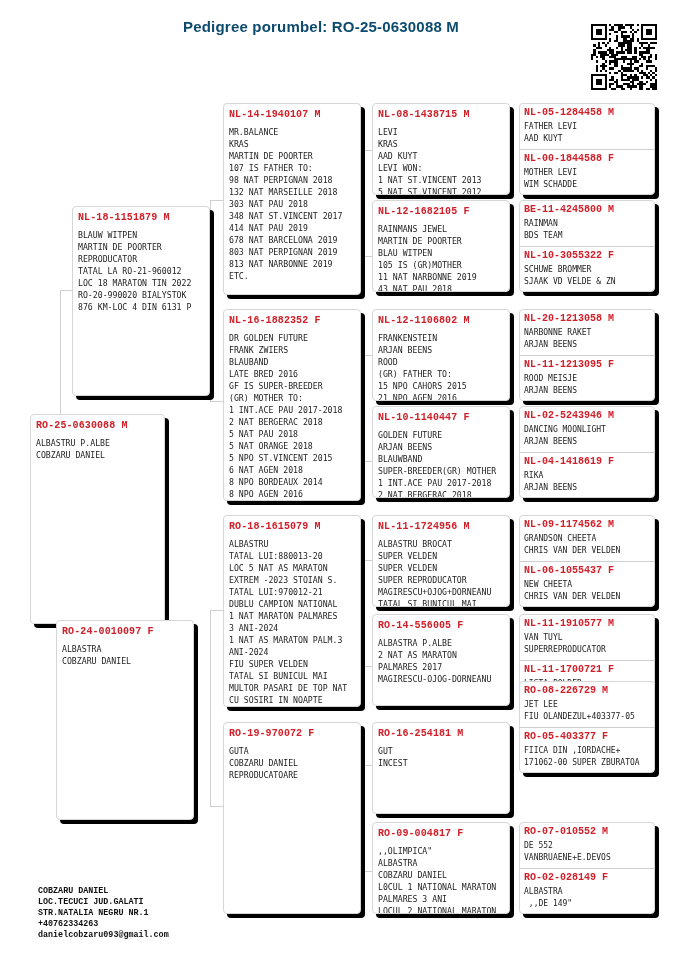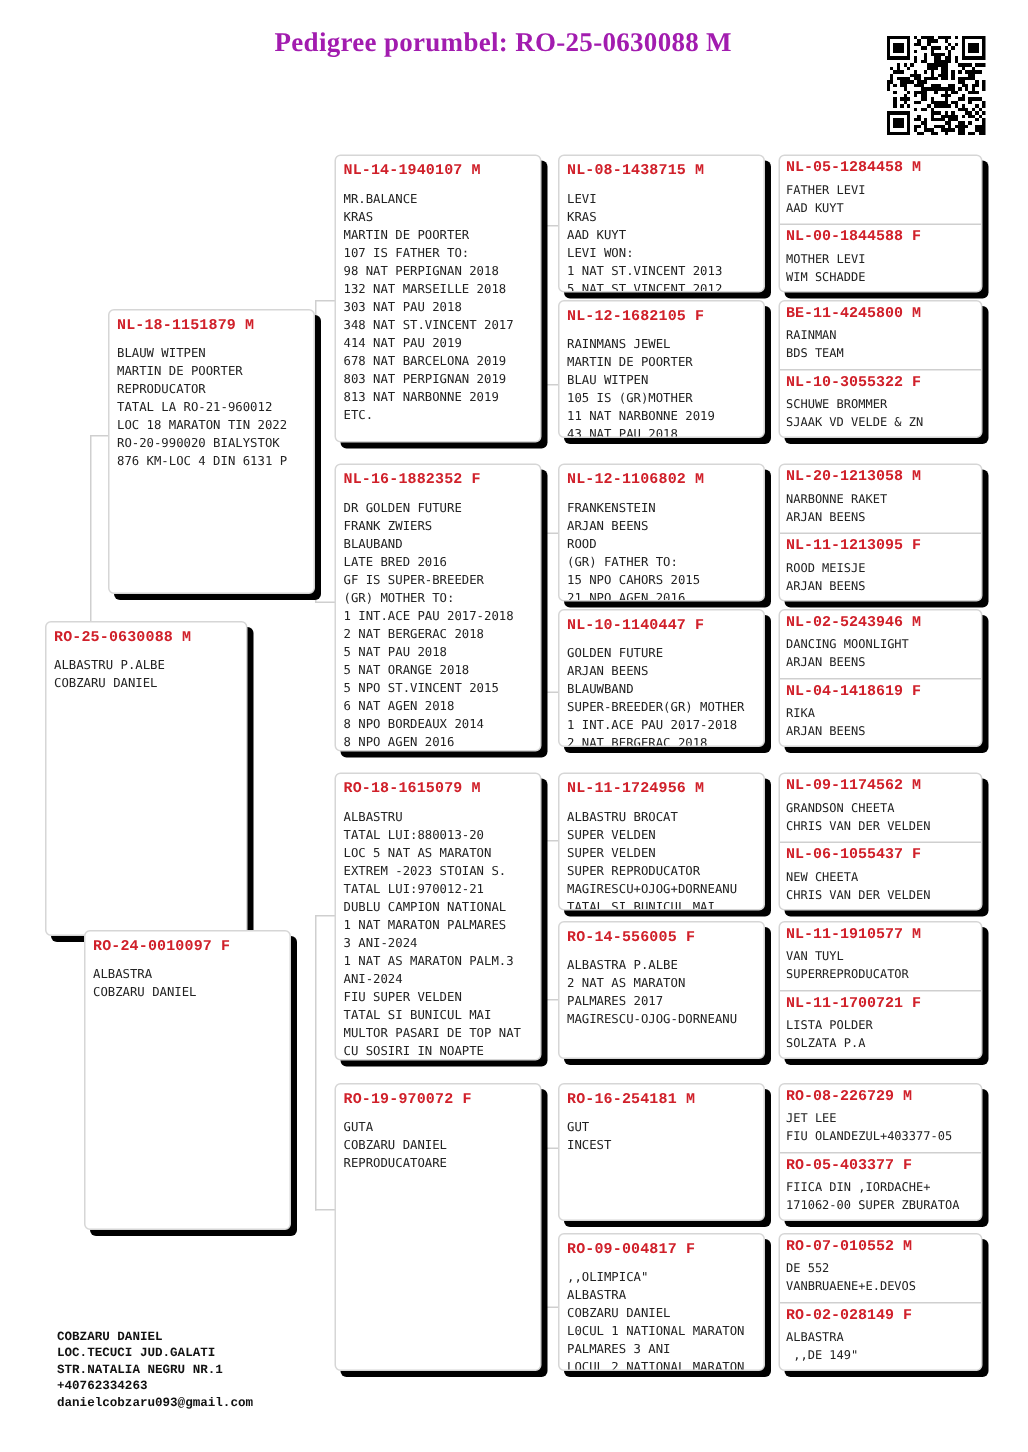--- a/index.html
+++ b/index.html
@@ -1,19 +1,19 @@
 <!DOCTYPE html>
 <html><head>
 <meta charset="utf-8">
 <style>
   html, body { margin:0; padding:0; background:#ffffff; }
   body { width:685px; height:968px; position:relative; overflow:hidden;
          font-family:"DejaVu Sans Mono","Liberation Mono",monospace; color:#222; }
-  .title { position:absolute; left:183px; top:18px; font-family:Liberation Serif, serif;
-           font-weight:bold; font-size:18px; letter-spacing:0.2px; color:#a21caf; white-space:nowrap; }
+  .title { position:absolute; left:183px; top:18px; font-family:Liberation Sans, sans-serif;
+           font-weight:bold; font-size:15px; letter-spacing:0.2px; color:#0c4a6e; white-space:nowrap; }
   .qr { position:absolute; left:591px; top:24px; width:66px; height:66px; }
   .card { position:absolute; background:#fff; border:1px solid #d6d6d6; border-radius:4px;
           box-shadow:4px 4px 0 #000; overflow:hidden; box-sizing:border-box; }
   .card .ring { font-family:"Liberation Mono","DejaVu Sans Mono",monospace; font-weight:bold;
           color:#d0202a; font-size:10px; padding:5px 0 0 5px; white-space:nowrap; letter-spacing:0.1px; }
   .card .lines { padding:6px 0 0 5px; font-size:8.2px; line-height:12px; color:#222; white-space:pre; }
   .pair { position:absolute; background:#fff; border:1px solid #d6d6d6; border-radius:4px;
           box-shadow:4px 4px 0 #000; overflow:hidden; box-sizing:border-box; }
   .pair .half { height:50%; box-sizing:border-box; overflow:hidden; }
   .pair .half + .half { border-top:1px solid #cfcfcf; }
@@ -584,21 +584,21 @@
       <div class="ring">NL-11-1910577 M</div>
       <div class="lines">VAN TUYL
 SUPERREPRODUCATOR</div>
     </div>
   <div class="half">
       <div class="ring">NL-11-1700721 F</div>
       <div class="lines">LISTA POLDER
 SOLZATA P.A</div>
     </div>
 </div>
-<div class="pair" style="left:519px;top:722px;width:136px;height:92px;">
+<div class="pair" style="left:519px;top:681px;width:136px;height:92px;">
   <div class="half">
       <div class="ring">RO-08-226729 M</div>
       <div class="lines">JET LEE
 FIU OLANDEZUL+403377-05</div>
     </div>
   <div class="half">
       <div class="ring">RO-05-403377 F</div>
       <div class="lines">FIICA DIN ,IORDACHE+
 171062-00 SUPER ZBURATOA</div>
     </div>

